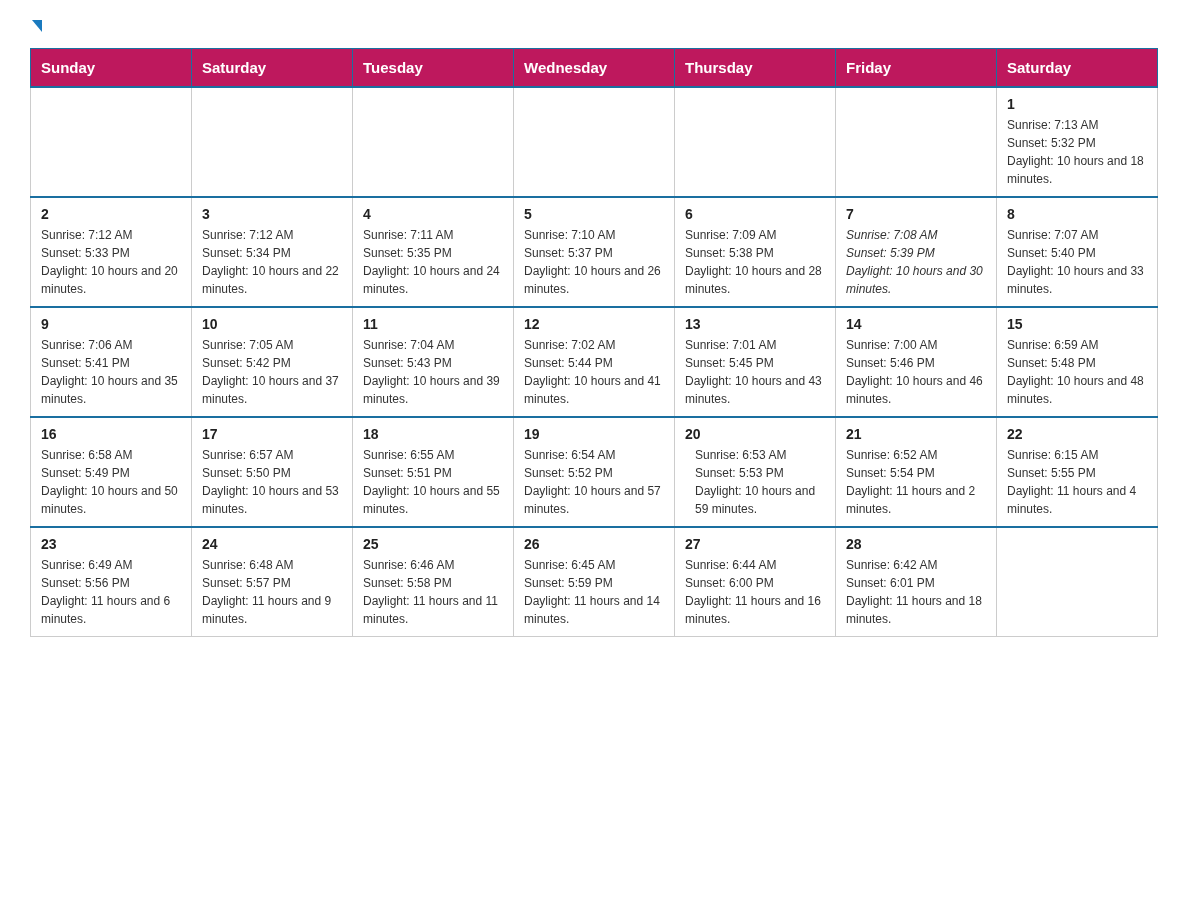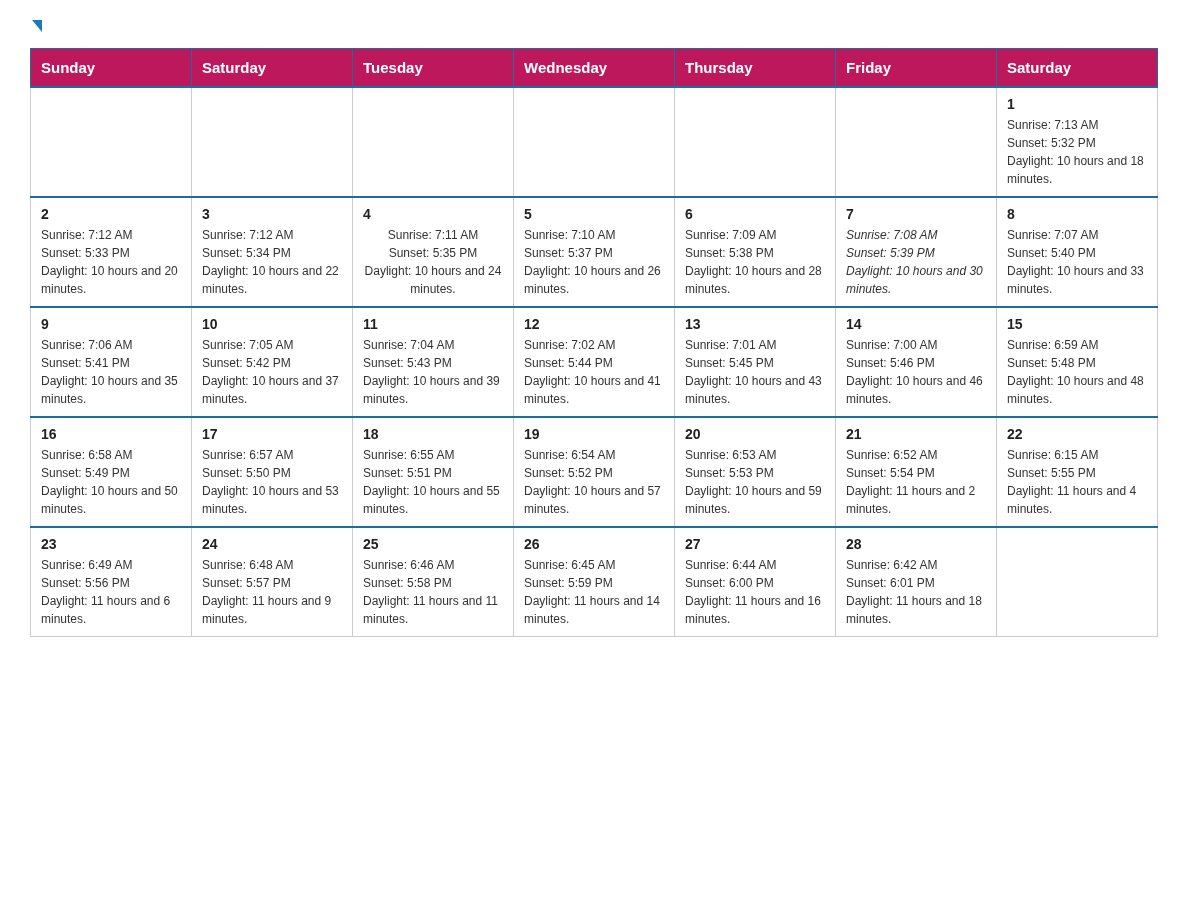--- a/index.html
+++ b/index.html
@@ -159,21 +159,21 @@
 Daylight: 10 hours and 20 minutes.</div>
         </td>
         <td>
           <span class="day-number">3</span>
           <div class="day-info" style="white-space: pre-line;">Sunrise: 7:12 AM
 Sunset: 5:34 PM
 Daylight: 10 hours and 22 minutes.</div>
         </td>
         <td>
           <span class="day-number">4</span>
-          <div class="day-info" style="white-space: pre-line; text-align: center;">Sunrise: 7:11 AM
+          <div class="day-info" style="white-space: pre-line;">Sunrise: 7:11 AM
 Sunset: 5:35 PM
 Daylight: 10 hours and 24 minutes.</div>
         </td>
         <td>
           <span class="day-number">5</span>
           <div class="day-info" style="white-space: pre-line;">Sunrise: 7:10 AM
 Sunset: 5:37 PM
 Daylight: 10 hours and 26 minutes.</div>
         </td>
         <td>
@@ -259,21 +259,21 @@
 Daylight: 10 hours and 55 minutes.</div>
         </td>
         <td>
           <span class="day-number">19</span>
           <div class="day-info" style="white-space: pre-line;">Sunrise: 6:54 AM
 Sunset: 5:52 PM
 Daylight: 10 hours and 57 minutes.</div>
         </td>
         <td>
           <span class="day-number">20</span>
-          <div class="day-info" style="white-space: pre-line;">Sunrise: 6:53 AM
+          <div class="day-info" style="white-space: pre-line; margin-left: 10px;">Sunrise: 6:53 AM
 Sunset: 5:53 PM
 Daylight: 10 hours and 59 minutes.</div>
         </td>
         <td>
           <span class="day-number">21</span>
           <div class="day-info" style="white-space: pre-line;">Sunrise: 6:52 AM
 Sunset: 5:54 PM
 Daylight: 11 hours and 2 minutes.</div>
         </td>
         <td>

